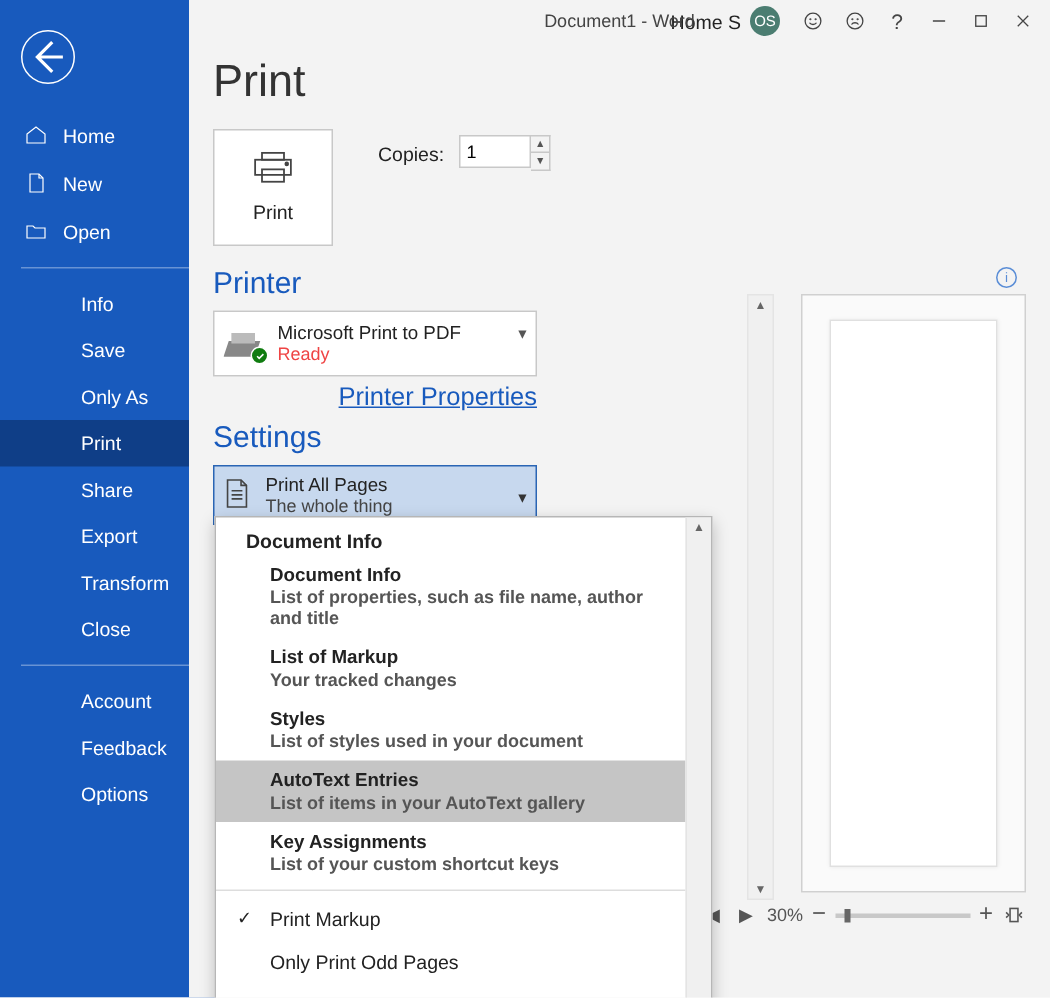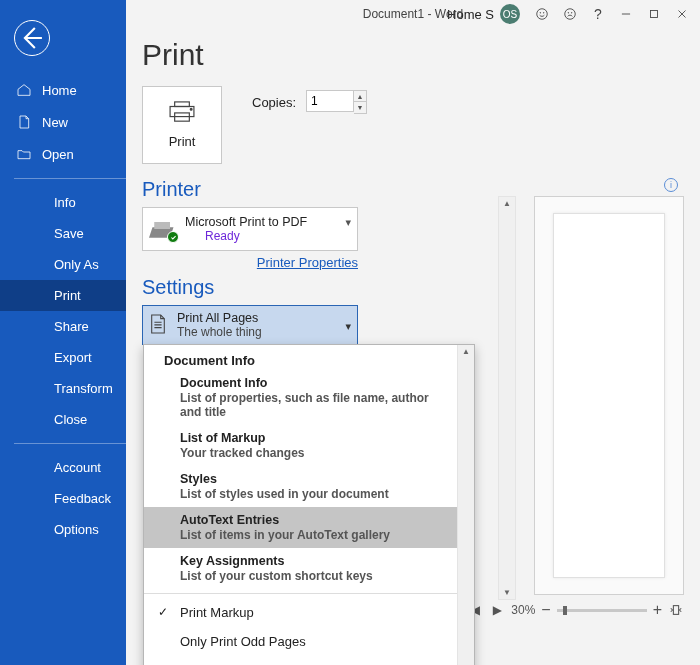--- a/index.html
+++ b/index.html
@@ -43,24 +43,24 @@
   .section-header { color:#185abd; font-size:20px; margin:14px 0 6px 0; display:flex; align-items:flex-start; }
   .section-header .spacer { flex:1; }
 
   .printer-select { width:216px; height:44px; border:1px solid #c8c8c8; background:#fff; display:flex; align-items:center; padding:4px 6px; gap:8px; position:relative; }
   .printer-select .chev { position:absolute; right:6px; top:8px; font-size:11px; color:#555; }
   .printer-icon { position:relative; width:28px; height:24px; }
   .printer-icon svg { width:28px; height:24px; }
   .printer-icon .ok { position:absolute; right:-2px; bottom:-2px; width:12px; height:12px; border-radius:50%; background:#107c10; border:1.5px solid #fff; display:flex; align-items:center; justify-content:center; }
   .printer-icon .ok svg { width:7px; height:7px; }
   .printer-text .name { font-size:12.5px; }
-  .printer-text .status { font-size:12px; color:#6d28d9;margin-left:20px; }
+  .printer-text .status { font-size:12px; color:#ef4444; }
 
   .printer-props { width:216px; text-align:right; margin-top:4px; }
-  .printer-props a { color:#185abd; text-decoration:underline; font-size:13px; }
+  .printer-props a { color:#185abd; text-decoration:underline; font-size:17px; }
 
   .settings-select { width:216px; height:40px; border:1px solid #2a65b4; background:#c7d8ee; display:flex; align-items:center; padding:4px 6px; gap:10px; position:relative; }
   .settings-select .chev { position:absolute; right:6px; top:14px; font-size:11px; color:#333; }
   .settings-select .doc-icon svg { width:18px; height:22px; }
   .settings-text .l1 { font-size:12.5px; }
   .settings-text .l2 { font-size:12px; color:#444; }
 
   
   .scroll-col { position:absolute; left:372px; top:168px; width:18px; height:404px; background:#f0f0f0; display:flex; flex-direction:column; align-items:center; justify-content:space-between; border:1px solid #e4e4e4; }
   .scroll-col div { font-size:8px; color:#666; padding:2px; }

